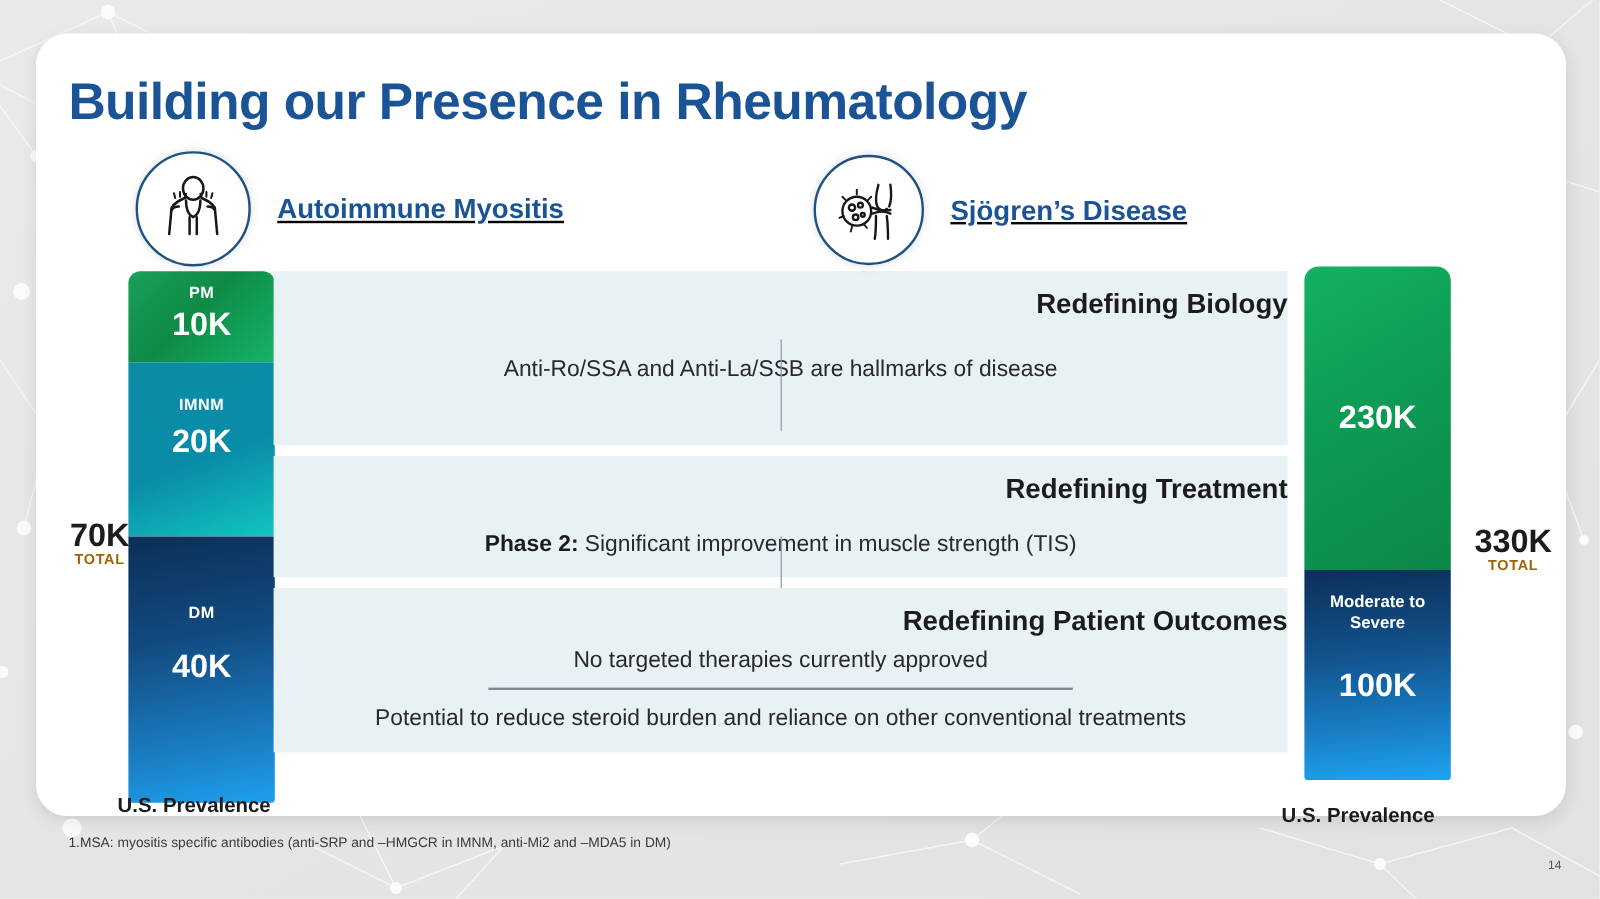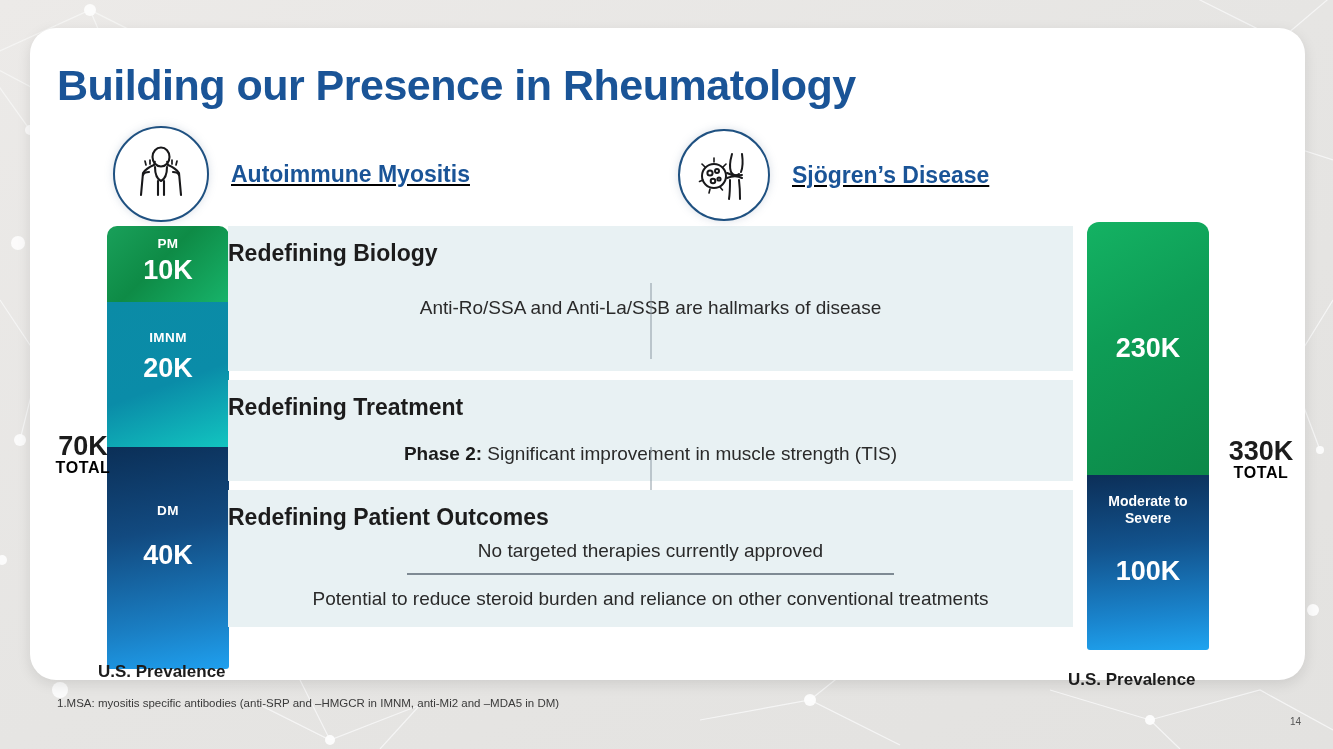--- a/index.html
+++ b/index.html
@@ -75,33 +75,33 @@
   .seg-rtop .seg-val{font-size:27px;}
   .seg-rbot{
     height:175px;border-radius:0 0 3px 3px;
     background:linear-gradient(175deg,#0c2f58 0%,#12528c 40%,#1a86cf 80%,#1fa4f0 100%);
     padding-top:18px;
   }
   .seg-rbot .seg-val{margin-top:30px;}
   
   .total{position:absolute;z-index:4;text-align:center;line-height:1.05;}
   .total .t-num{font-size:27px;font-weight:bold;color:#1c1c1c;}
-  .total .t-lab{font-size:16px;font-weight:bold;color:#000000;letter-spacing:.6px;}
+  .total .t-lab{font-size:12px;font-weight:bold;color:#a16207;letter-spacing:.6px;}
   .total-left{left:46px;top:432px;width:74px;}
   .total-right{left:1216px;top:437px;width:90px;}
   
   .axis-cap{position:absolute;z-index:4;font-size:17px;font-weight:bold;color:#1c1c1c;white-space:nowrap;}
   .axis-left{left:98px;top:662px;}
   .axis-right{left:1068px;top:670px;}
   
   .panels{position:absolute;left:228px;top:226px;width:845px;z-index:3;}
   .panel{background:#e8f1f3;position:relative;}
   .panel + .panel{margin-top:9px;}
   .panel-title{
-    text-align:left;font-size:23px;font-weight:bold;color:#1c1c1c;
+    text-align:right;font-size:23px;font-weight:bold;color:#1c1c1c;
     padding-top:14px;
   }
   .two-col{display:flex;align-items:flex-start;position:relative;}
   .col{flex:1;text-align:center;font-size:19px;color:#2a2a2a;line-height:1.32;padding:0 14px;box-sizing:border-box;}
   .col b{font-weight:bold;color:#1c1c1c;}
   .vdiv{
     position:absolute;left:50%;top:6px;width:1px;height:76px;
     background:#8c9aa3;transform:translateX(-0.5px);
   }
   #panel-biology{height:145px;}

